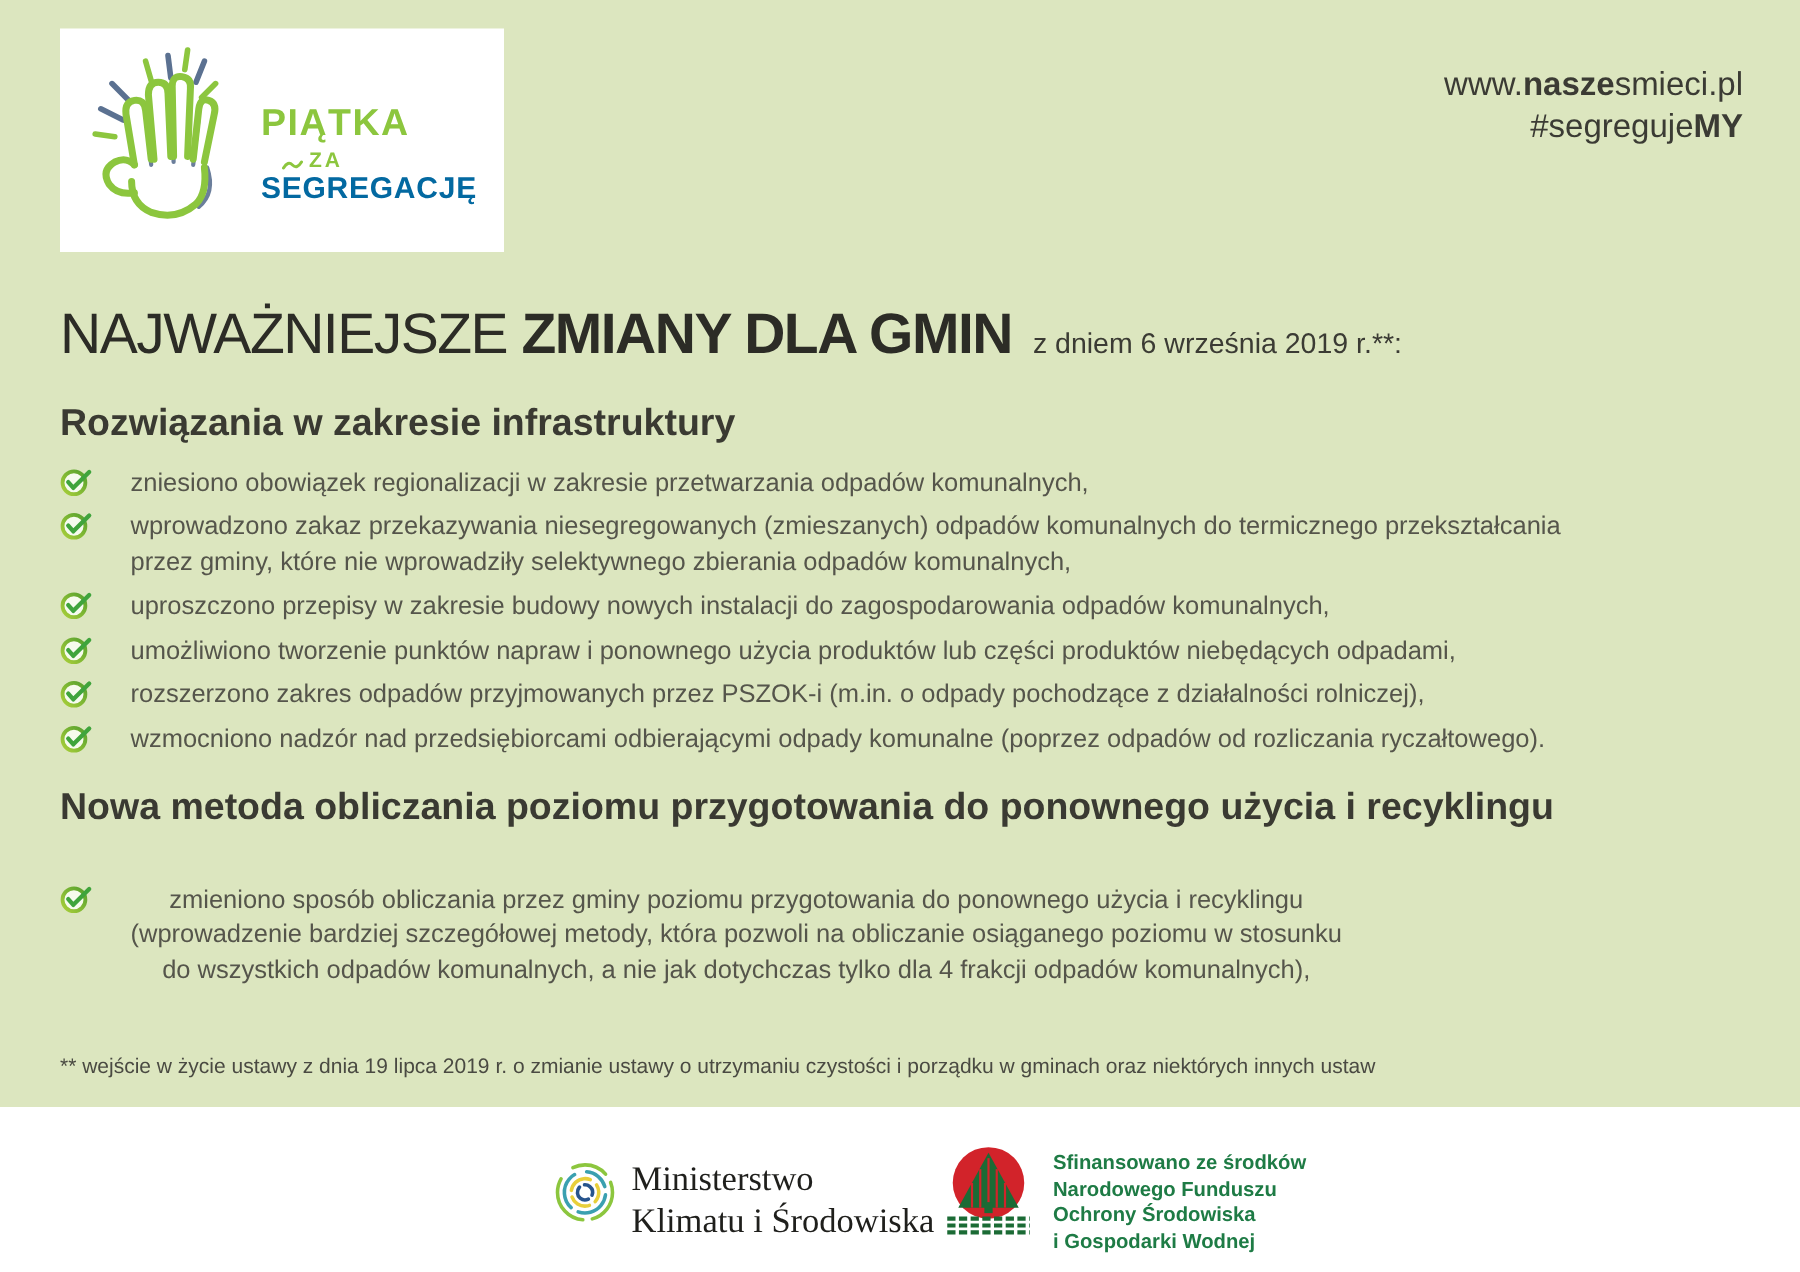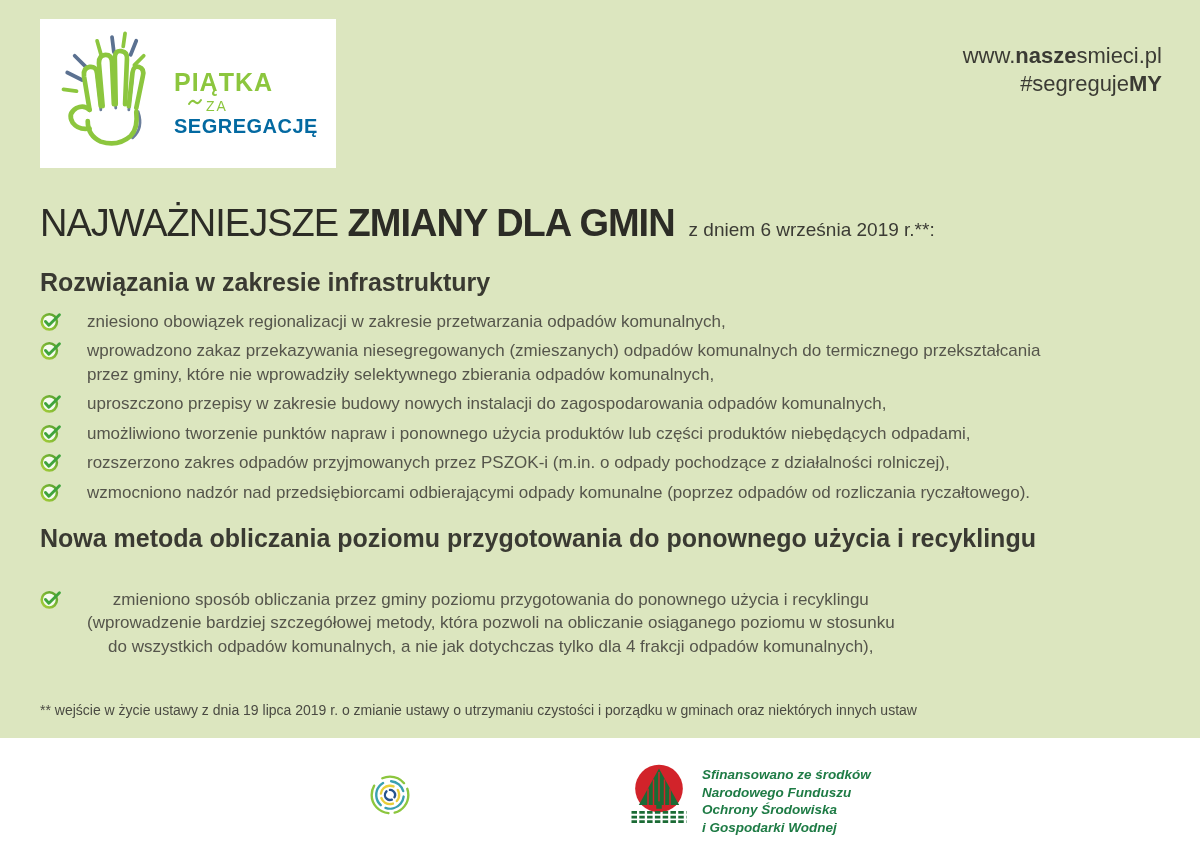--- a/index.html
+++ b/index.html
@@ -10,21 +10,21 @@
     color:#32322c;
   }
   
   .logo-card{
     position:absolute;left:40px;top:8px;width:296px;height:149px;
     background:#ffffff;display:flex;align-items:center;margin-top:11px;
   }
   .hand-wrap{width:132px;height:140px;margin-left:6px;flex:none;}
   .logo-text{display:flex;flex-direction:column;margin-left:-4px;margin-top:18px;}
   .logo-line1{font-size:25px;font-weight:bold;color:#8cc63e;letter-spacing:1px;}
-  .logo-line2{font-size:14px;font-weight:normal;color:#8cc63e;letter-spacing:2px;margin:1px 0 1px 14px;display:flex;align-items:flex-start;gap:4px;}
+  .logo-line2{font-size:14px;font-weight:bold;color:#8cc63e;letter-spacing:2px;margin:1px 0 1px 14px;display:flex;align-items:flex-end;gap:4px;}
   .logo-line3{font-size:20px;font-weight:bold;color:#0369a1;letter-spacing:0.5px;}
   .topright{
     position:absolute;right:38px;top:42px;text-align:right;
     font-size:22px;line-height:28px;color:#3b3b34;
   }
   .topright b{font-weight:bold;}
   
   .main-title{
     position:absolute;left:40px;top:202px;white-space:nowrap;
     font-size:38px;letter-spacing:-1px;color:#2c2c26;
@@ -54,21 +54,21 @@
     position:absolute;left:0;top:738px;width:1200px;height:110px;background:#ffffff;
   }
   .ministry{
     position:absolute;left:368px;top:770px;display:flex;gap:9px;align-items:flex-start;
   }
   .ministry-logo{width:44px;height:48px;flex:none;}
   .ministry-text{
     font-family:"Liberation Serif", serif;font-size:23px;line-height:28px;color:#1f1f1c;margin-top:2px;
   }
   .fund{
-    position:absolute;left:626px;top:760px;display:flex;gap:10px;align-items:flex-start;font-style:italic;
+    position:absolute;left:626px;top:760px;display:flex;gap:10px;align-items:flex-start;
   }
   .fund-logo{width:66px;height:70px;flex:none;}
   .fund-text{
     font-size:13.5px;line-height:17.5px;font-weight:bold;color:#1e7b45;margin-top:6px;
   }
 </style>
 </head>
 <body>
 
 <div class="canvas">
@@ -254,20 +254,24 @@
   <div class="ministry">
     <span class="ministry-logo">
       <svg viewBox="0 0 48 48" width="44" height="48">
         <g fill="none" stroke-linecap="round">
           <circle cx="24" cy="25" r="20" stroke="#8cc63e" stroke-width="2.6" stroke-dasharray="26 7 40 12"></circle>
           <circle cx="24" cy="25" r="15" stroke="#3aa0b0" stroke-width="2.6" stroke-dasharray="18 6 28 9" transform="rotate(40 24 25)"></circle>
           <circle cx="24" cy="25" r="10" stroke="#e8cf3a" stroke-width="2.6" stroke-dasharray="13 5 18 6" transform="rotate(85 24 25)"></circle>
           <circle cx="24" cy="25" r="5.5" stroke="#27548d" stroke-width="2.6" stroke-dasharray="9 4 11 4" transform="rotate(130 24 25)"></circle>
         </g>
       </svg>
+    </span>
+    <span class="ministry-text">
+      <span>Ministerstwo</span><br>
+      <span>Klimatu i Środowiska</span>
     </span>
   </div>
 
   <div class="fund">
     <span class="fund-logo">
       <svg viewBox="0 0 72 70" width="66" height="70">
         <circle cx="36" cy="28" r="26" fill="#d2232a"></circle>
         <path d="M36 6 L58 46 L14 46 Z" fill="#1b6b35"></path>
         <g stroke="#d2232a" stroke-width="1.6">
           <line x1="24" y1="28" x2="24" y2="46"></line>

